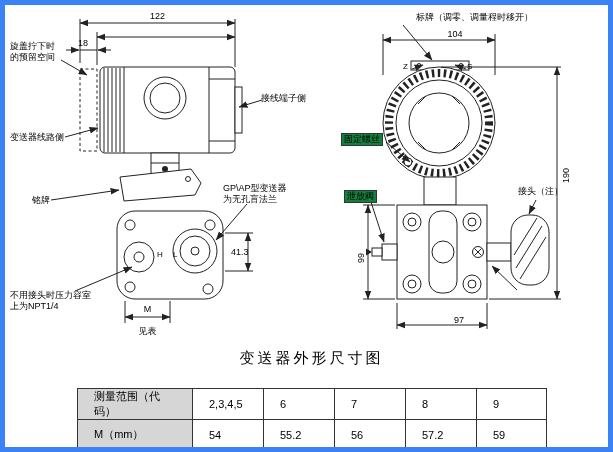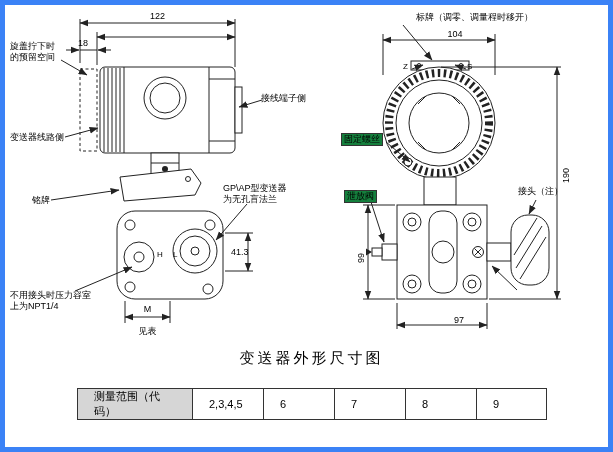--- a/index.html
+++ b/index.html
@@ -182,16 +182,24 @@
     </colgroup>
     <tbody>
         <tr>
       <td class="head">测量范围（代码）</td>
       <td>2,3,4,5</td>
       <td>6</td>
       <td>7</td>
       <td>8</td>
       <td>9</td>
     </tr>
+    <tr>
+      <td class="head">M（mm）</td>
+      <td>54</td>
+      <td>55.2</td>
+      <td>56</td>
+      <td>57.2</td>
+      <td>59</td>
+    </tr>
   </tbody>
     </table>
 
 </div>
 
 </body></html>

